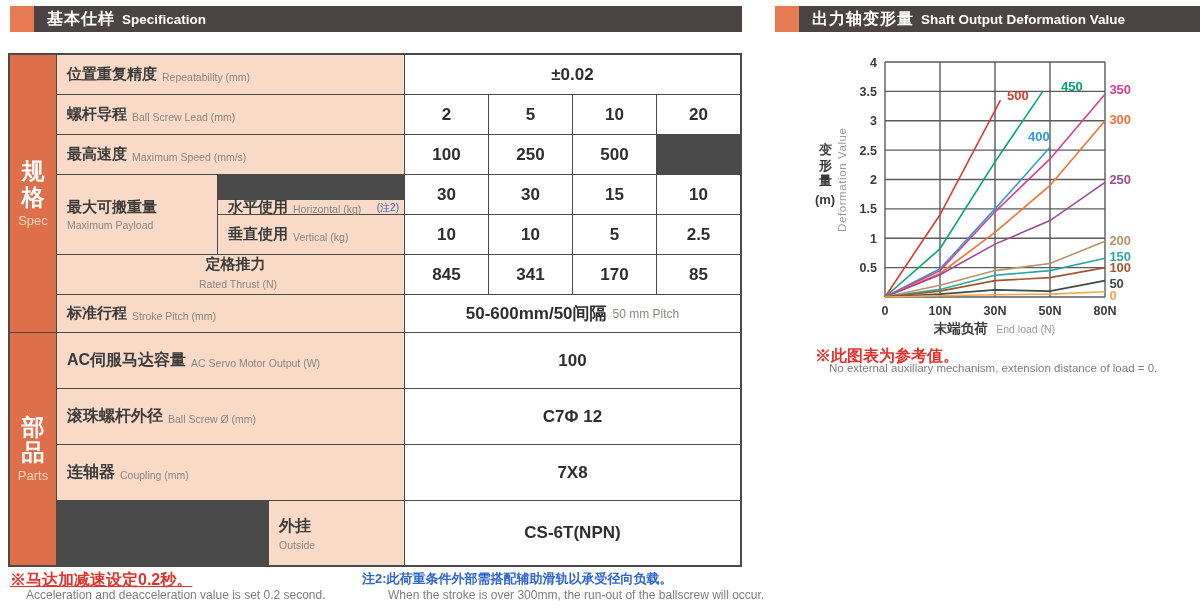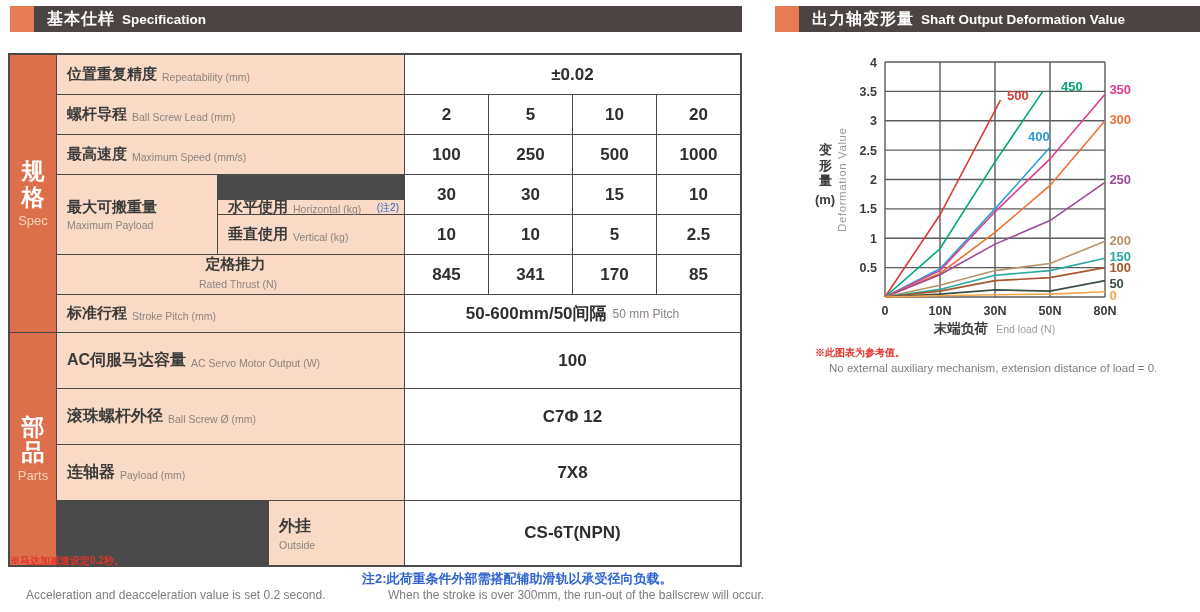--- a/index.html
+++ b/index.html
@@ -27,21 +27,21 @@
   .lbl .en { font-size:10.5px; color:#8d8580; margin-left:5px; margin-top:4px; white-space:nowrap; }
   .lbl.big .zh { font-size:16px; }
   .lbl.stack { flex-direction:column; align-items:flex-start; justify-content:center; }
   .lbl.stack .en { margin-left:0; margin-top:2px; }
   .noteref { position:absolute; top:1px; right:5px; font-size:10px; color:#2f63cf; }
   .val { background:#fff; display:flex; align-items:baseline; justify-content:center; align-items:center;
          font-weight:bold; font-size:17px; color:#2e2e2e; }
   .val .sub { font-weight:normal; font-size:12px; color:#8d8580; margin-left:6px; }
 
   
-  .fn-red  { position:absolute; color:#e0342c; font-weight:bold; font-size:10px; white-space:nowrap; }
+  .fn-red  { position:absolute; color:#e0342c; font-weight:bold; font-size:16px; white-space:nowrap; }
   .fn-blue { position:absolute; color:#2f63cf; font-weight:bold; font-size:13px; white-space:nowrap; }
   .fn-gray { position:absolute; color:#7d7d7d; font-size:12px; white-space:nowrap; }
 
   
   #def-chart { position:absolute; left:815px; top:55px; }
   .grid-line { stroke:#5b5b5b; stroke-width:1.4; }
   .xtick, .ytick { font-family:"Liberation Sans",sans-serif; font-weight:bold; font-size:12.5px; fill:#3b3b3b; }
   .slabel { font-family:"Liberation Sans",sans-serif; font-weight:bold; font-size:13px; }
   .y-title-zh { position:absolute; left:818px; top:142px; width:15px; font-weight:bold; font-size:13px;
                 color:#3b3b3b; line-height:1.2; word-break:break-all; text-align:center; }
@@ -96,21 +96,20 @@
     <div class="val" style="grid-area:2/7/3/8;">10</div>
     <div class="val" style="grid-area:2/8/3/9;">20</div>
 
     <div class="lbl" style="grid-area:3/2/4/5;">
       <span class="zh">最高速度</span>
       <span class="en">Maximum Speed (mm/s)</span>
     </div>
     <div class="val" style="grid-area:3/5/4/6;">100</div>
     <div class="val" style="grid-area:3/6/4/7;">250</div>
     <div class="val" style="grid-area:3/7/4/8;">500</div>
-    <div class="val" style="grid-area:3/8/4/9;">1000</div>
 
     <div class="lbl stack" style="grid-area:4/2/6/3;">
       <span class="zh">最大可搬重量</span>
       <span class="en">Maximum Payload</span>
     </div>
     <div class="lbl" style="grid-area:4/3/5/5;margin-top:25px;">
       <span class="zh">水平使用</span>
       <span class="en">Horizontal (kg)</span>
       <span class="noteref">(注2)</span>
     </div>
@@ -152,32 +151,32 @@
     <div class="val" style="grid-area:8/5/9/9;">100</div>
 
     <div class="lbl big" style="grid-area:9/2/10/5;">
       <span class="zh">滚珠螺杆外径</span>
       <span class="en">Ball Screw Ø (mm)</span>
     </div>
     <div class="val" style="grid-area:9/5/10/9;">C7Φ 12</div>
 
     <div class="lbl big" style="grid-area:10/2/11/5;">
       <span class="zh">连轴器</span>
-      <span class="en">Payload (mm)</span>
+      <span class="en">Coupling (mm)</span>
     </div>
     <div class="val" style="grid-area:10/5/11/9;">7X8</div>
 
     <div class="lbl big stack" style="grid-area:11/4/12/5;">
       <span class="zh">外挂</span>
       <span class="en">Outside</span>
     </div>
     <div class="val" style="grid-area:11/5/12/9;">CS-6T(NPN)</div>
   </div>
 
-  <div class="fn-red" style="left:10px;  top:554px;">※马达加减速设定0.2秒。</div>
+  <div class="fn-red" style="left:10px;  top:570px;text-decoration:underline;">※马达加减速设定0.2秒。</div>
   <div class="fn-gray" style="left:26px;  top:588px;">Acceleration and deacceleration value is set 0.2 second.</div>
   <div class="fn-blue" style="left:362px; top:570px;">注2:此荷重条件外部需搭配辅助滑轨以承受径向负载。</div>
   <div class="fn-gray" style="left:388px; top:588px;">When the stroke is over 300mm, the run-out of the ballscrew will occur.</div>
 
   <svg id="def-chart" width="340" height="285" viewBox="0 0 340 285">
       <line x1="70" y1="242" x2="290" y2="242" class="grid-line"></line>
       <line x1="70" y1="212.625" x2="290" y2="212.625" class="grid-line"></line>
       <line x1="70" y1="183.25" x2="290" y2="183.25" class="grid-line"></line>
       <line x1="70" y1="153.875" x2="290" y2="153.875" class="grid-line"></line>
       <line x1="70" y1="124.5" x2="290" y2="124.5" class="grid-line"></line>

